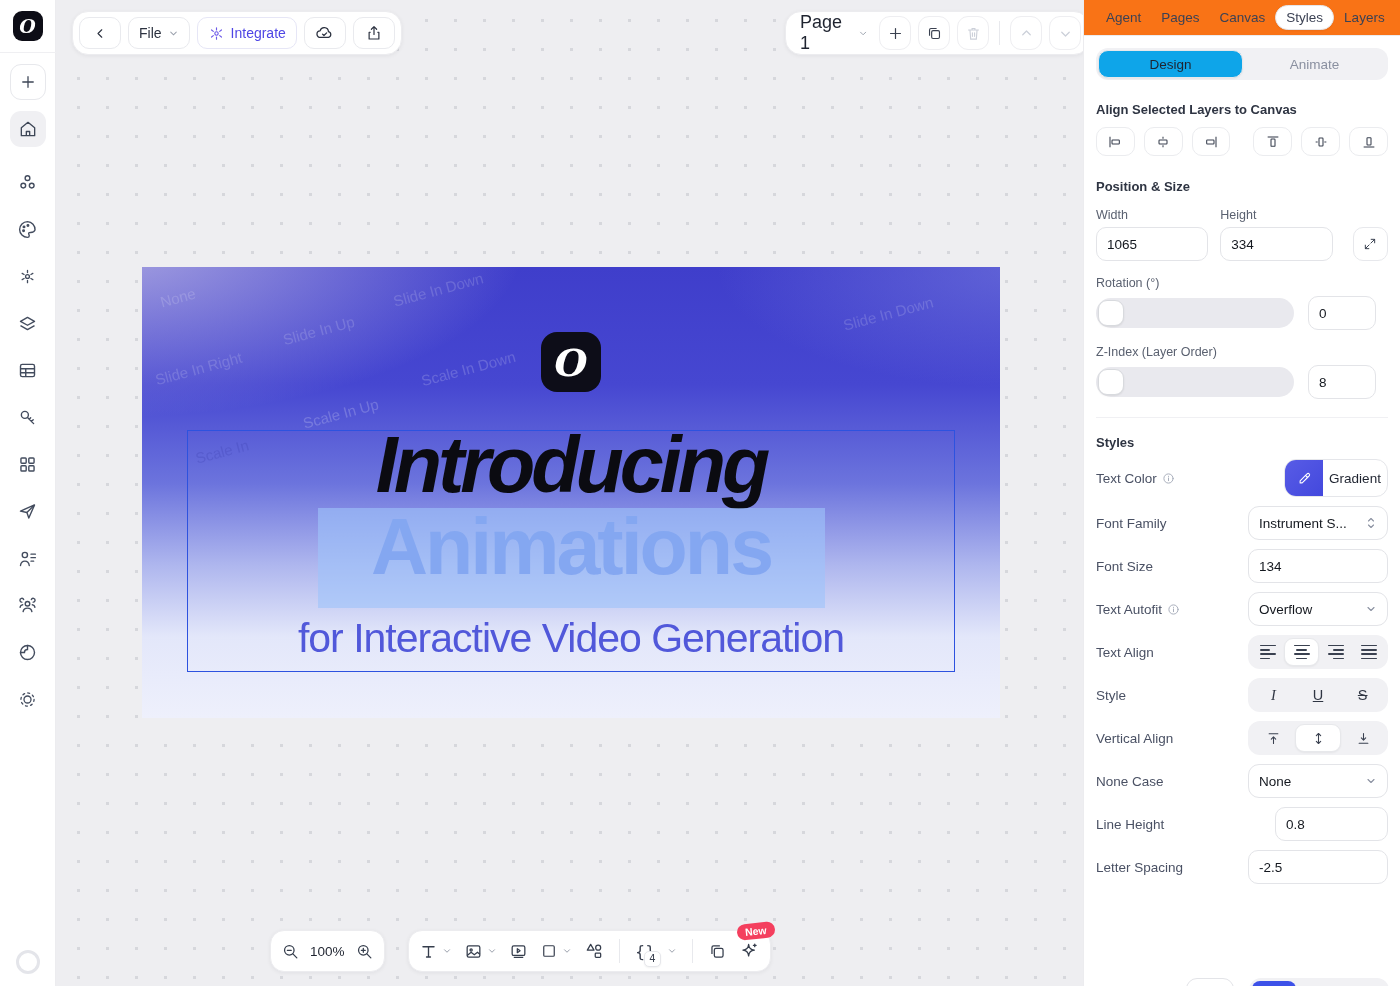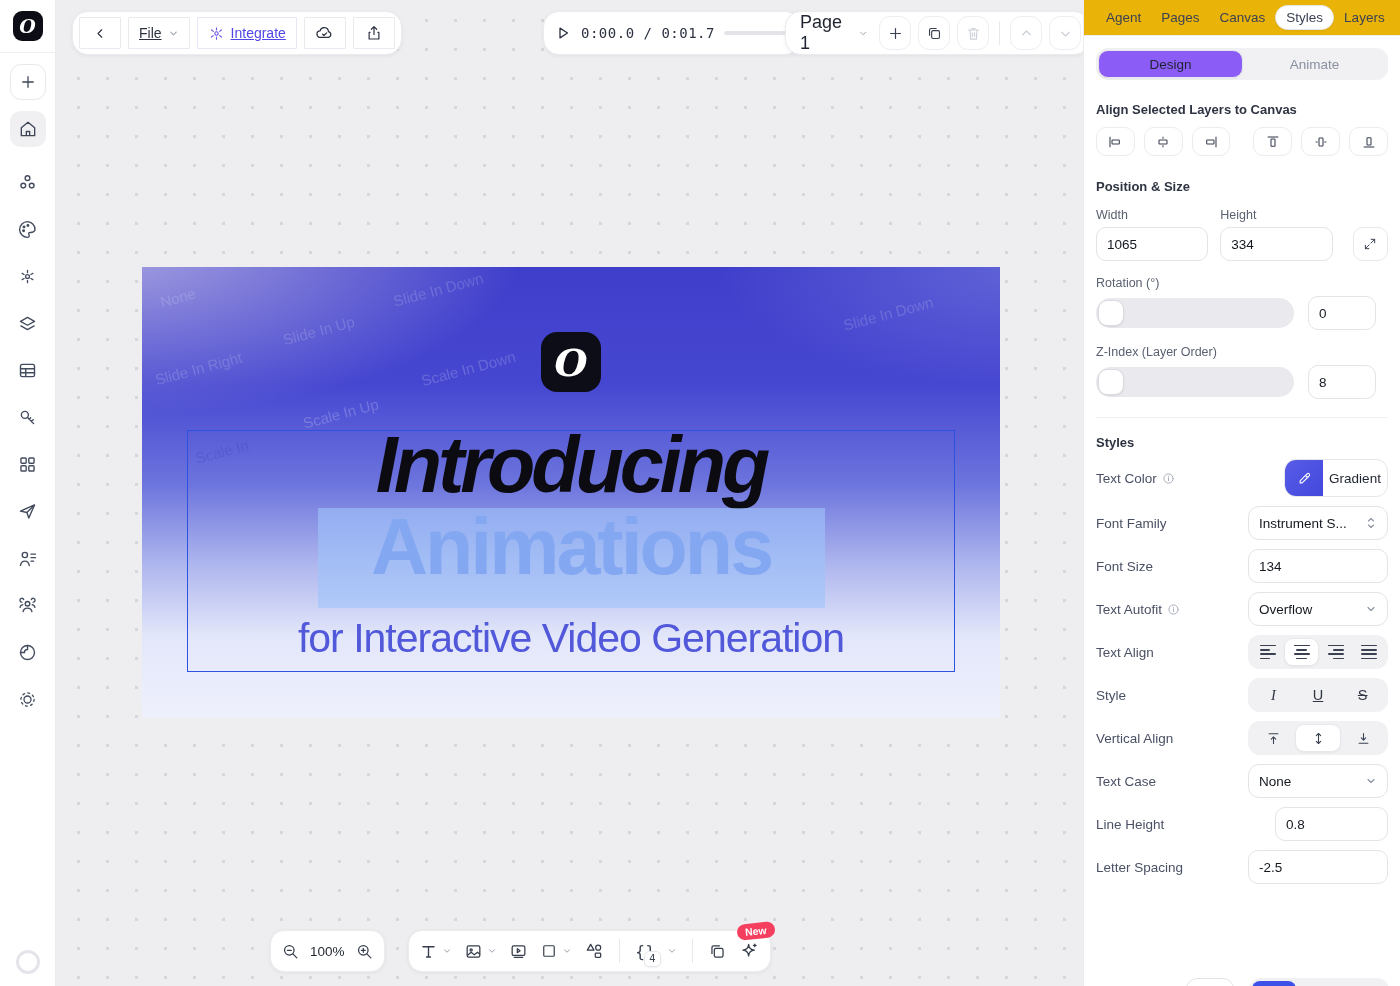--- a/index.html
+++ b/index.html
@@ -14,21 +14,21 @@
   .sb-btn.outline { border:1px solid #e7e8ec; }
   .sb-btn.active { background:#f0f0f3; }
   .sb-icon { width:24px; height:24px; display:flex; align-items:center; justify-content:center; color:#434c5e; margin-top:23px; }
   .sb-spinner { position:absolute; bottom:12px; left:16px; width:24px; height:24px; border-radius:50%; border:3px solid #e4e5ea; }
 
   
   .workspace { position:relative; width:1027px; height:986px; background:#eeeef1;
     background-image:radial-gradient(#d6d7dc 1.8px, transparent 1.9px); background-size:29px 29px; background-position:8px 6px; }
 
   .pill { position:absolute; background:#fff; border:1px solid #ececef; border-radius:16px; box-shadow:0 1px 4px rgba(20,20,40,.06); display:flex; align-items:center; }
-  .tb-btn { height:32px; border:1px solid #e9eaee; border-radius:1px; background:#fff; display:flex; align-items:center; justify-content:center; gap:6px; padding:0 10px; color:#2c3240; font-size:14px;text-decoration:underline; }
+  .tb-btn { height:32px; border:1px solid #e9eaee; border-radius:10px; background:#fff; display:flex; align-items:center; justify-content:center; gap:6px; padding:0 10px; color:#2c3240; font-size:14px; }
   .tb-btn.icon-only { width:42px; padding:0; }
   .ghost-btn { width:34px; height:34px; border:1px solid #eeeef1; border-radius:11px; display:flex; align-items:center; justify-content:center; color:#3a4150; background:#fff; }
   .ghost-btn.disabled { color:#ccd0d9; }
   svg { display:block; }
 
   .topbar-left { left:16px; top:11px; height:44px; padding:5px 6px; gap:7px; }
   .integrate { color:#4f46e5; border-color:#e6e6f6; font-weight:500; }
 
   .player { left:487px; top:11px; height:44px; padding:5px 14px 5px 10px; gap:9px; }
   .time { font-family:"DejaVu Sans Mono",monospace; font-size:14px; color:#2b3140; letter-spacing:.5px; }
@@ -59,26 +59,26 @@
   .toolbar { left:352px; top:930px; height:42px; padding:5px 10px; gap:12px; border-radius:14px; }
   .tool { display:flex; align-items:center; gap:4px; color:#353d4c; }
   .chev { color:#9aa0ac; }
   .braces { font-family:"DejaVu Sans",sans-serif; font-size:16px; color:#3a4150; position:relative; }
   .badge4 { position:absolute; left:9px; top:9px; width:17px; height:16px; background:#fff; border:1px solid #e6e7eb; border-radius:5px; font-size:10px; color:#3a4150; display:flex; align-items:center; justify-content:center; box-shadow:0 1px 2px rgba(0,0,0,.06); }
   .ai-wrap { position:relative; }
   .new-badge { position:absolute; top:-18px; right:-14px; background:#f43f5e; color:#fff; font-size:10.5px; font-weight:700; padding:2px 8px; border-radius:999px; transform:rotate(-6deg); }
 
   
   .panel { width:317px; background:#fff; border-left:1px solid #ececef; position:relative; overflow:hidden; }
-  .ptabs { height:36px; background:#eab308; border-bottom:1px solid #ebecee; display:flex; align-items:center; justify-content:space-between; padding:0 12px; }
+  .ptabs { height:36px; background:#f97316; border-bottom:1px solid #ebecee; display:flex; align-items:center; justify-content:space-between; padding:0 12px; }
   .ptab { font-size:13.5px; color:#3c4254; padding:4px 10px; border-radius:999px; }
   .ptab.active { background:#fff; border:1px solid #e5e6ea; box-shadow:0 1px 2px rgba(0,0,0,.05); font-weight:500; }
   .seg { margin:12px 12px 0; background:#f1f1f4; border-radius:12px; height:32px; display:flex; padding:2px; }
   .seg-item { flex:1; display:flex; align-items:center; justify-content:center; font-size:13.5px; color:#8a90a0; border-radius:10px; }
-  .seg-item.active { background:#8b5cf6; border:1px solid #e7e8eb; box-shadow:0 1px 2px rgba(0,0,0,.05); color:#1f2430; font-weight:500; }
+  .seg-item.active { background:#0ea5e9; border:1px solid #e7e8eb; box-shadow:0 1px 2px rgba(0,0,0,.05); color:#1f2430; font-weight:500; }
 
   .pbody { padding:0 12px; }
   .sec-title { font-size:13px; font-weight:700; color:#2e3442; }
   .field-label { font-size:12.5px; color:#5a6170; margin-bottom:5px; }
   .inputbox { height:34px; background:#fff; border:1px solid #e3e4e8; border-radius:10px; padding:0 10px; font-size:13.5px; color:#14181f; width:100%; font-family:"Liberation Sans",sans-serif; outline:none; }
   .alignrow { display:flex; gap:9px; margin-top:10px; }
   .al-btn { width:39px; height:29px; border:1px solid #ebecef; border-radius:10px; background:#fff; display:flex; align-items:center; justify-content:center; color:#3a4150; }
   .al-gap { margin-left:14px; }
   .cols { display:flex; gap:12px; margin-top:14px; }
   .col { width:118px; }
@@ -234,31 +234,20 @@
             <path d="M9.5 12.8l1.8 1.8 3.4-3.4"></path>
           </svg>
       </div>
       <div class="tb-btn icon-only">
         <svg width="18" height="18" viewBox="0 0 24 24" fill="none" stroke="currentColor" stroke-width="1.6" stroke-linecap="round" stroke-linejoin="round">
             <path d="M12 14V4M8.5 7 12 3.5 15.5 7M7 11H5.5v9h13v-9H17"></path>
           </svg>
       </div>
     </div>
 
-    <div class="pill player">
-      <svg width="18" height="18" viewBox="0 0 24 24" fill="none" stroke="#2b3140" stroke-width="1.7" stroke-linejoin="round">
-          <path d="M8 5.5 18 12 8 18.5z"></path>
-        </svg>
-      <span class="time">
-        <span>0:00.0</span>
-        <span>/</span>
-        <span>0:01.7</span>
-      </span>
-      <div class="progress"></div>
-    </div>
 
     <div class="pill pagesbar">
       <span class="page-label">
         <span>Page 1</span>
         <svg class="chev" width="11" height="11" viewBox="0 0 24 24" fill="none" stroke="currentColor" stroke-width="2.2" stroke-linecap="round">
             <path d="M6 9l6 6 6-6"></path>
           </svg>
       </span>
       <div class="ghost-btn">
         <svg width="17" height="17" viewBox="0 0 24 24" fill="none" stroke="currentColor" stroke-width="1.7" stroke-linecap="round">
@@ -600,21 +589,21 @@
           </div>
           <div class="cell">
             <svg width="15" height="15" viewBox="0 0 24 24" fill="none" stroke="currentColor" stroke-width="1.7" stroke-linecap="round" stroke-linejoin="round">
                 <path d="M5 19.5h14M12 4v10.5M8.5 11 12 14.5 15.5 11"></path>
               </svg>
           </div>
         </div>
       </div>
 
       <div class="srow">
-        <span class="srow-label">Text Case</span>
+        <span class="srow-label">None Case</span>
         <div class="selectbox ctl">
           <span>None</span>
           <svg width="12" height="12" viewBox="0 0 24 24" fill="none" stroke="#8a90a0" stroke-width="2.2" stroke-linecap="round" stroke-linejoin="round">
               <path d="M6 9l6 6 6-6"></path>
             </svg>
         </div>
       </div>
 
       <div class="srow">
         <span class="srow-label">Line Height</span>

